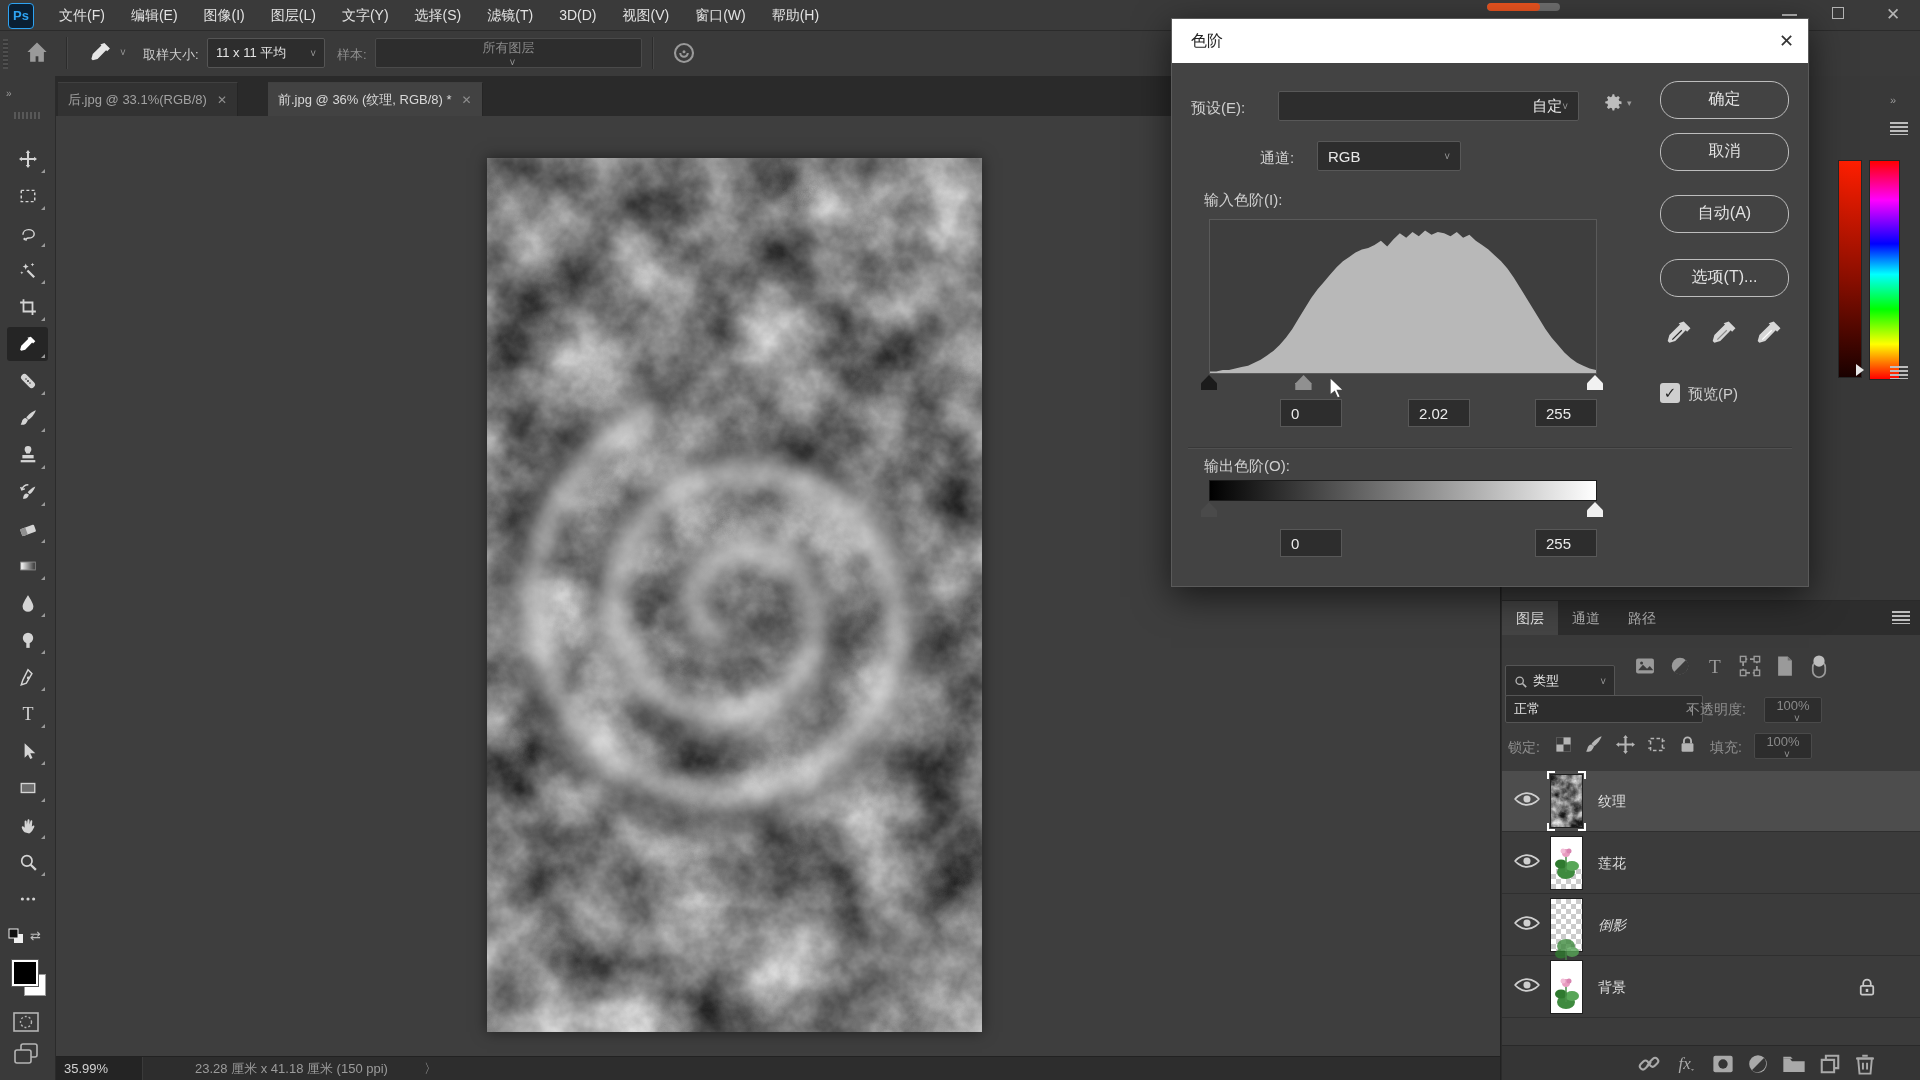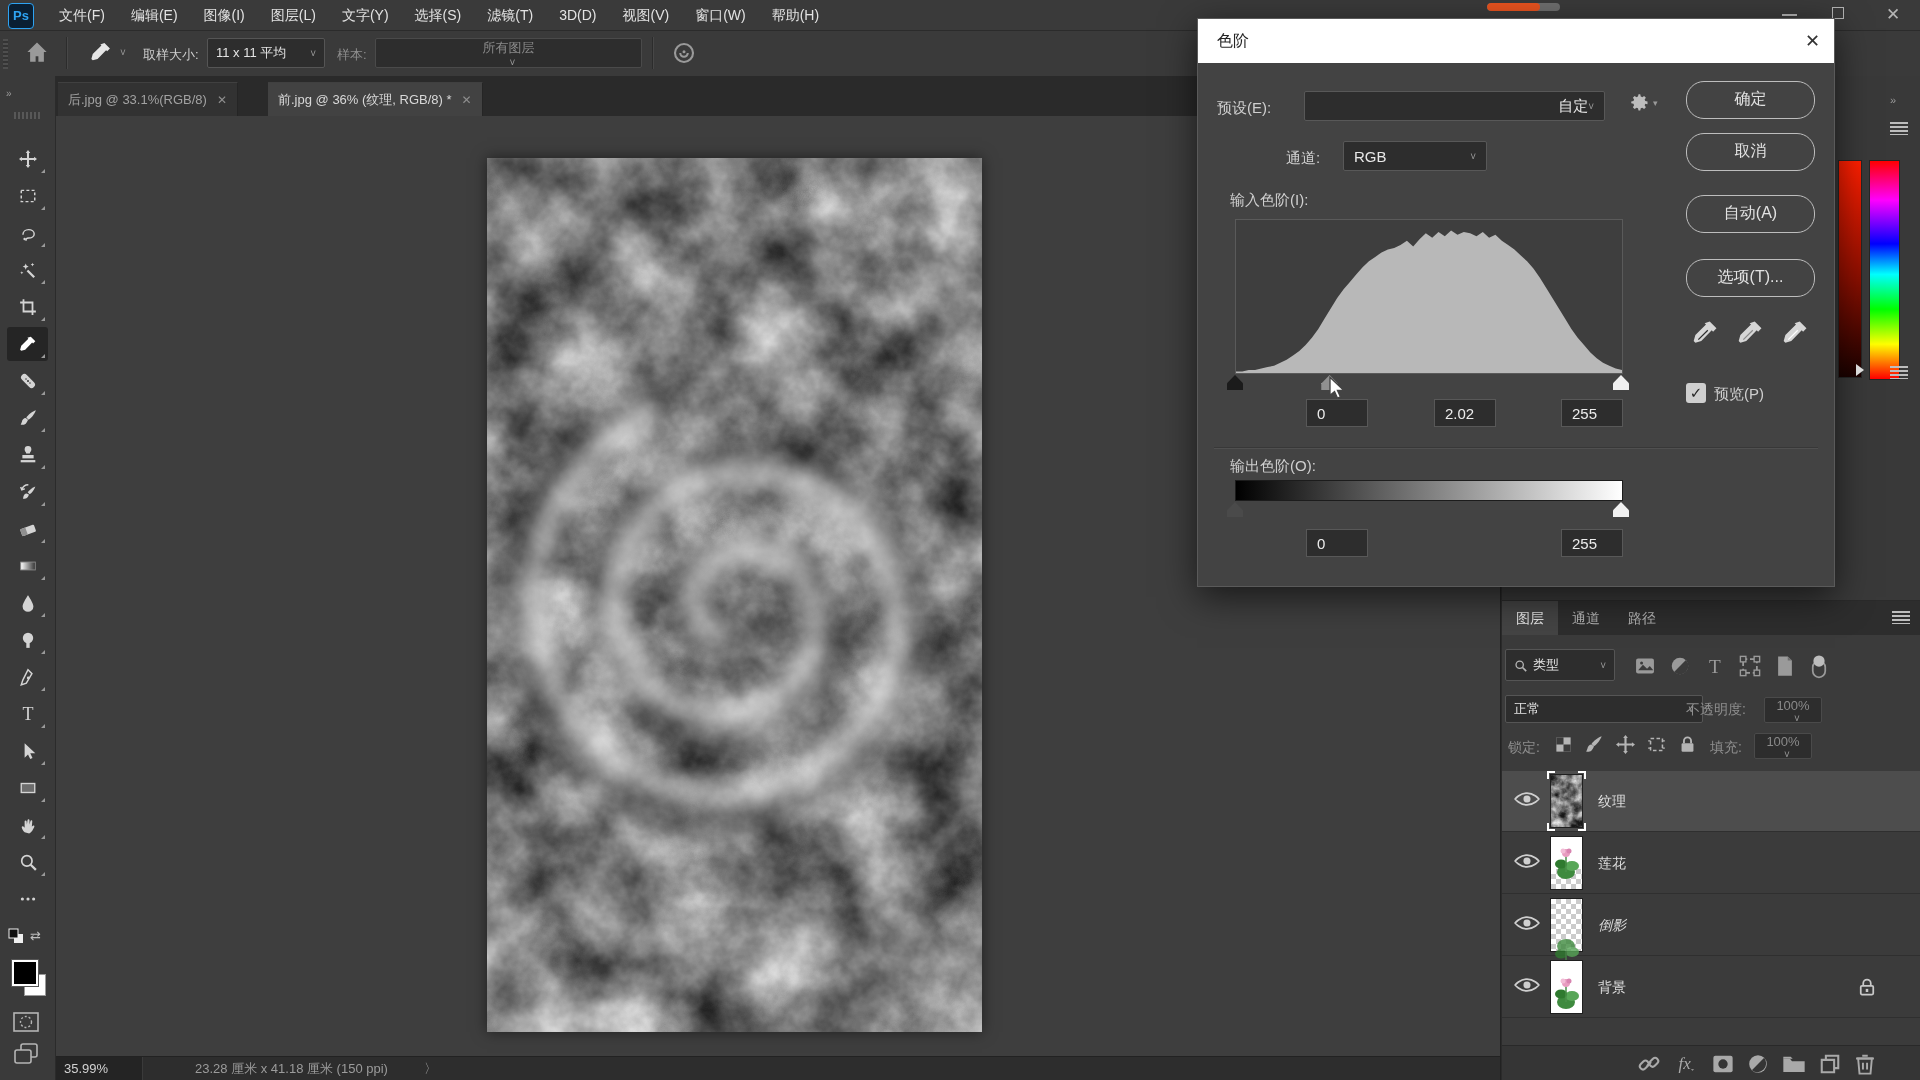--- a/index.html
+++ b/index.html
@@ -68,21 +68,21 @@
       linear-gradient(#fff,#fff) left top/8px 2px no-repeat,linear-gradient(#fff,#fff) left top/2px 8px no-repeat,
       linear-gradient(#fff,#fff) right top/8px 2px no-repeat,linear-gradient(#fff,#fff) right top/2px 8px no-repeat,
       linear-gradient(#fff,#fff) left bottom/8px 2px no-repeat,linear-gradient(#fff,#fff) left bottom/2px 8px no-repeat,
       linear-gradient(#fff,#fff) right bottom/8px 2px no-repeat,linear-gradient(#fff,#fff) right bottom/2px 8px no-repeat;}
   .checker{background:
      linear-gradient(45deg,#cbcbcb 25%,transparent 25%,transparent 75%,#cbcbcb 75%),
      linear-gradient(45deg,#cbcbcb 25%,transparent 25%,transparent 75%,#cbcbcb 75%),#fff;
      background-size:10px 10px;background-position:0 0,5px 5px;}
   .lp-bottom{position:absolute;left:0;top:444px;width:419px;height:36px;background:#353535;border-top:1px solid #292929;display:flex;align-items:center;justify-content:flex-end;padding-right:45px;gap:13px;box-sizing:border-box;}
   
-  .dialog{position:absolute;left:1197px;top:18px;width:636px;height:567px;background:#434343;border:1px solid #5a5a5a;box-shadow:0 10px 34px rgba(0,0,0,.6);z-index:50;}
+  .dialog{position:absolute;left:1171px;top:18px;width:636px;height:567px;background:#434343;border:1px solid #5a5a5a;box-shadow:0 10px 34px rgba(0,0,0,.6);z-index:50;}
   .dlg-title{position:absolute;left:0;top:0;width:636px;height:44px;background:#fff;color:#252525;font-size:16px;line-height:44px;padding-left:19px;box-sizing:border-box;}
   .dlg-close{position:absolute;right:14px;top:0;color:#333;font-size:18px;line-height:44px;}
   .dlg-label{position:absolute;color:#cfcfcf;font-size:15px;}
   .field{position:absolute;background:#2d2d2d;border:1px solid #585858;border-radius:2px;color:#e8e8e8;font-size:15px;}
   .pill-btn{position:absolute;left:488px;width:127px;height:36px;border:1.5px solid #bdbdbd;border-radius:18px;background:transparent;color:#e2e2e2;font-size:16px;text-align:center;line-height:34px;}
   .hist-box{position:absolute;left:37px;top:200px;width:386px;height:153px;background:#3e3e3e;border:1px solid #5a5a5a;}
   .tri{position:absolute;width:16px;height:15px;}
   .tri-shape{width:16px;height:15px;clip-path:polygon(50% 0,100% 55%,100% 100%,0 100%,0 55%);}
   .valbox{position:absolute;width:62px;height:28px;background:#2d2d2d;border:1px solid #585858;color:#ececec;font-size:15px;line-height:28px;padding-left:10px;box-sizing:border-box;}
   .hr{position:absolute;left:16px;width:604px;height:1px;background:#383838;border-bottom:1px solid #505050;}
@@ -366,21 +366,21 @@
     <div class="panel-menu abs" style="left:388px;top:290px;"></div>
 
     <div class="layers-panel">
       <div class="lp-tabs" id="lp-tabs">
           <div class="lp-tab active">图层</div>
           <div class="lp-tab">通道</div>
           <div class="lp-tab">路径</div>
         </div>
       <div class="panel-menu abs" style="left:390px;top:10px;"></div>
 
-      <div class="dropdown abs" style="left:3px;top:48px;width:110px;height:32px;box-sizing:border-box;">
+      <div class="dropdown abs" style="left:3px;top:64px;width:110px;height:32px;box-sizing:border-box;">
         <span style="display:flex;align-items:center;gap:6px;">
           <svg width="13" height="13" viewBox="0 0 16 16">
               <circle cx="7" cy="7" r="4.5" fill="none" stroke="#b5b5b5" stroke-width="1.6"></circle>
               <path d="M10.5 10.5L15 15" stroke="#b5b5b5" stroke-width="2"></path>
             </svg>
           <span>类型</span>
         </span>
         <span class="chev">˅</span>
       </div>
       <div class="abs lp-row-icons" style="left:132px;top:52px;display:flex;gap:13px;align-items:center;">

